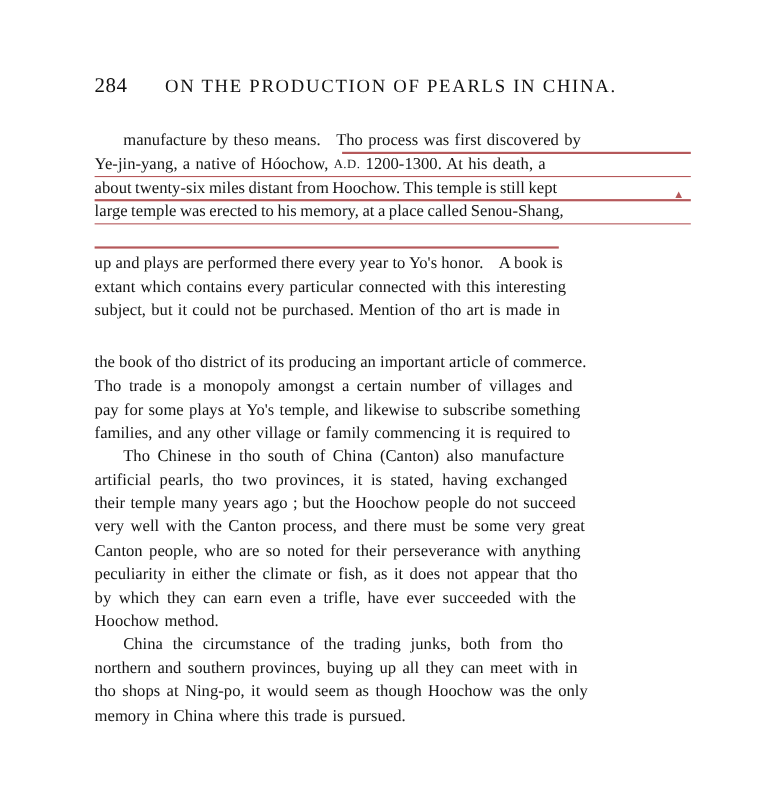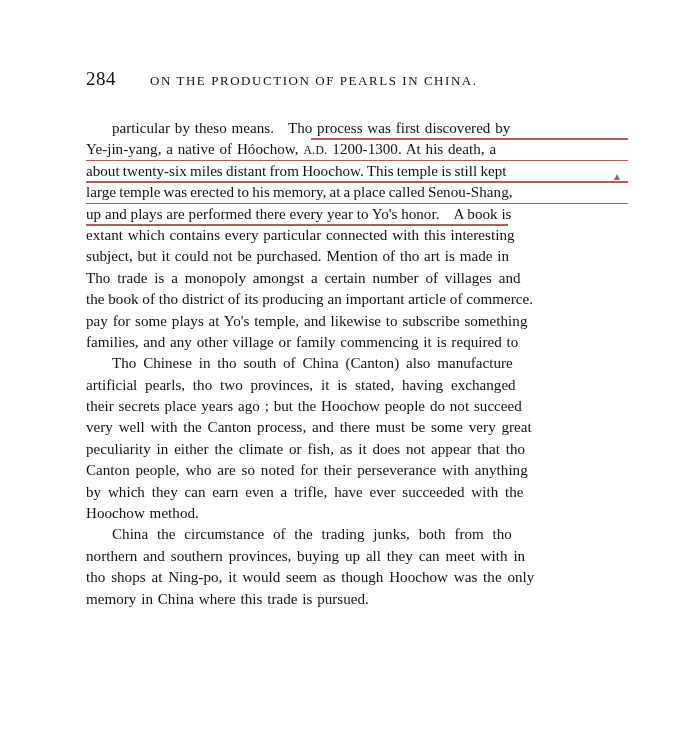--- a/index.html
+++ b/index.html
@@ -34,21 +34,21 @@
     align-items: baseline;
   }
   .folio {
     font-size: 19px;
     letter-spacing: 0.5px;
     font-weight: 400;
     color: #111;
   }
   .head-title {
     margin-left: 34px;
-    font-size: 13px;
+    font-size: 17px;
     letter-spacing: 1.55px;
     font-weight: 400;
     color: #111;
     white-space: nowrap;
   }
 
   
   .textblock {
     position: absolute;
     left: 86px;
@@ -60,21 +60,21 @@
     position: relative;
     height: 21.4px;
     font-size: 15.1px;
     line-height: 21.4px;
     white-space: nowrap;
     letter-spacing: 0.02px;
     color: #131313;
   }
 
   
-  .ws0  { word-spacing: 0px; }
+  .ws0  { word-spacing: 0px; margin-top: 26px; }
   .ws1  { word-spacing: 1px; }
   .ws2  { word-spacing: 2px; }
   .ws3  { word-spacing: 3px; }
   .ws4  { word-spacing: 4px; }
   .ws5  { word-spacing: 5px; }
   .wsn1 { word-spacing: -0.6px; }
 
   .indent { padding-left: 26px; }
   .gap-sent { display: inline-block; width: 7px; }
 
@@ -107,38 +107,38 @@
 
 <div class="page">
 
   <div class="running-head">
     <span class="folio">284</span>
     <span class="head-title">ON THE PRODUCTION OF PEARLS IN CHINA.</span>
   </div>
 
   <div class="textblock">
 
-    <div class="line indent ws1"><span>particular by theso means.</span><span class="gap-sent"></span><span class="gap-sent"></span><span>Tho process was first discovered by</span></div>
+    <div class="line indent ws1"><span>manufacture by theso means.</span><span class="gap-sent"></span><span class="gap-sent"></span><span>Tho process was first discovered by</span></div>
     <div class="line ws1"><span>Ye-jin-yang, a native of Hóochow, <span class="smallcaps">A.D.</span> 1200-1300.   At his death, a</span></div>
     <div class="line wsn1"><span>about twenty-six miles distant from Hoochow.   This temple is still kept</span></div>
     <div class="line wsn1"><span>large temple was erected to his memory, at a place called Senou-Shang,</span></div>
     <div class="line ws0"><span>up and plays are performed there every year to Yo's honor.</span><span class="gap-sent"></span><span class="gap-sent"></span><span>A book is</span></div>
     <div class="line ws1"><span>extant which contains every particular connected with this interesting</span></div>
     <div class="line ws1"><span>subject, but it could not be purchased.   Mention of tho art is made in</span></div>
+    <div class="line ws0"><span>the book of tho district of its producing an important article of commerce.</span></div>
     <div class="line ws3"><span>Tho trade is a monopoly amongst a certain number of villages and</span></div>
-    <div class="line ws0"><span>the book of tho district of its producing an important article of commerce.</span></div>
     <div class="line ws1"><span>pay for some plays at Yo's temple, and likewise to subscribe something</span></div>
     <div class="line ws1"><span>families, and any other village or family  commencing it is required to</span></div>
 
     <div class="line indent ws3"><span>Tho Chinese in tho south of China (Canton) also manufacture</span></div>
     <div class="line ws4"><span>artificial pearls, tho two provinces, it is stated, having exchanged</span></div>
-    <div class="line ws1"><span>their secrets place years ago ; but the Hoochow people do not succeed</span></div>
+    <div class="line ws1"><span>their temple many years ago ; but the Hoochow people do not succeed</span></div>
     <div class="line ws2"><span>very well with the Canton process, and there must be some very great</span></div>
+    <div class="line ws2"><span>Canton people, who are so noted for their perseverance with anything</span></div>
     <div class="line ws2"><span>peculiarity in either the climate or fish, as it does not appear that tho</span></div>
-    <div class="line ws2"><span>Canton people, who are so noted for their perseverance with anything</span></div>
     <div class="line ws3"><span>by which they can earn even a trifle, have ever succeeded with the</span></div>
     <div class="line ws1"><span>Hoochow method.</span></div>
 
     <div class="line indent ws5"><span>China the circumstance of the trading junks, both from tho</span></div>
     <div class="line ws2"><span>northern and southern provinces, buying up all they can meet with in</span></div>
     <div class="line ws2"><span>tho shops at Ning-po, it would seem as though Hoochow was the only</span></div>
     <div class="line ws1"><span>memory in China where this trade is pursued.</span></div>
 
   </div>
 

